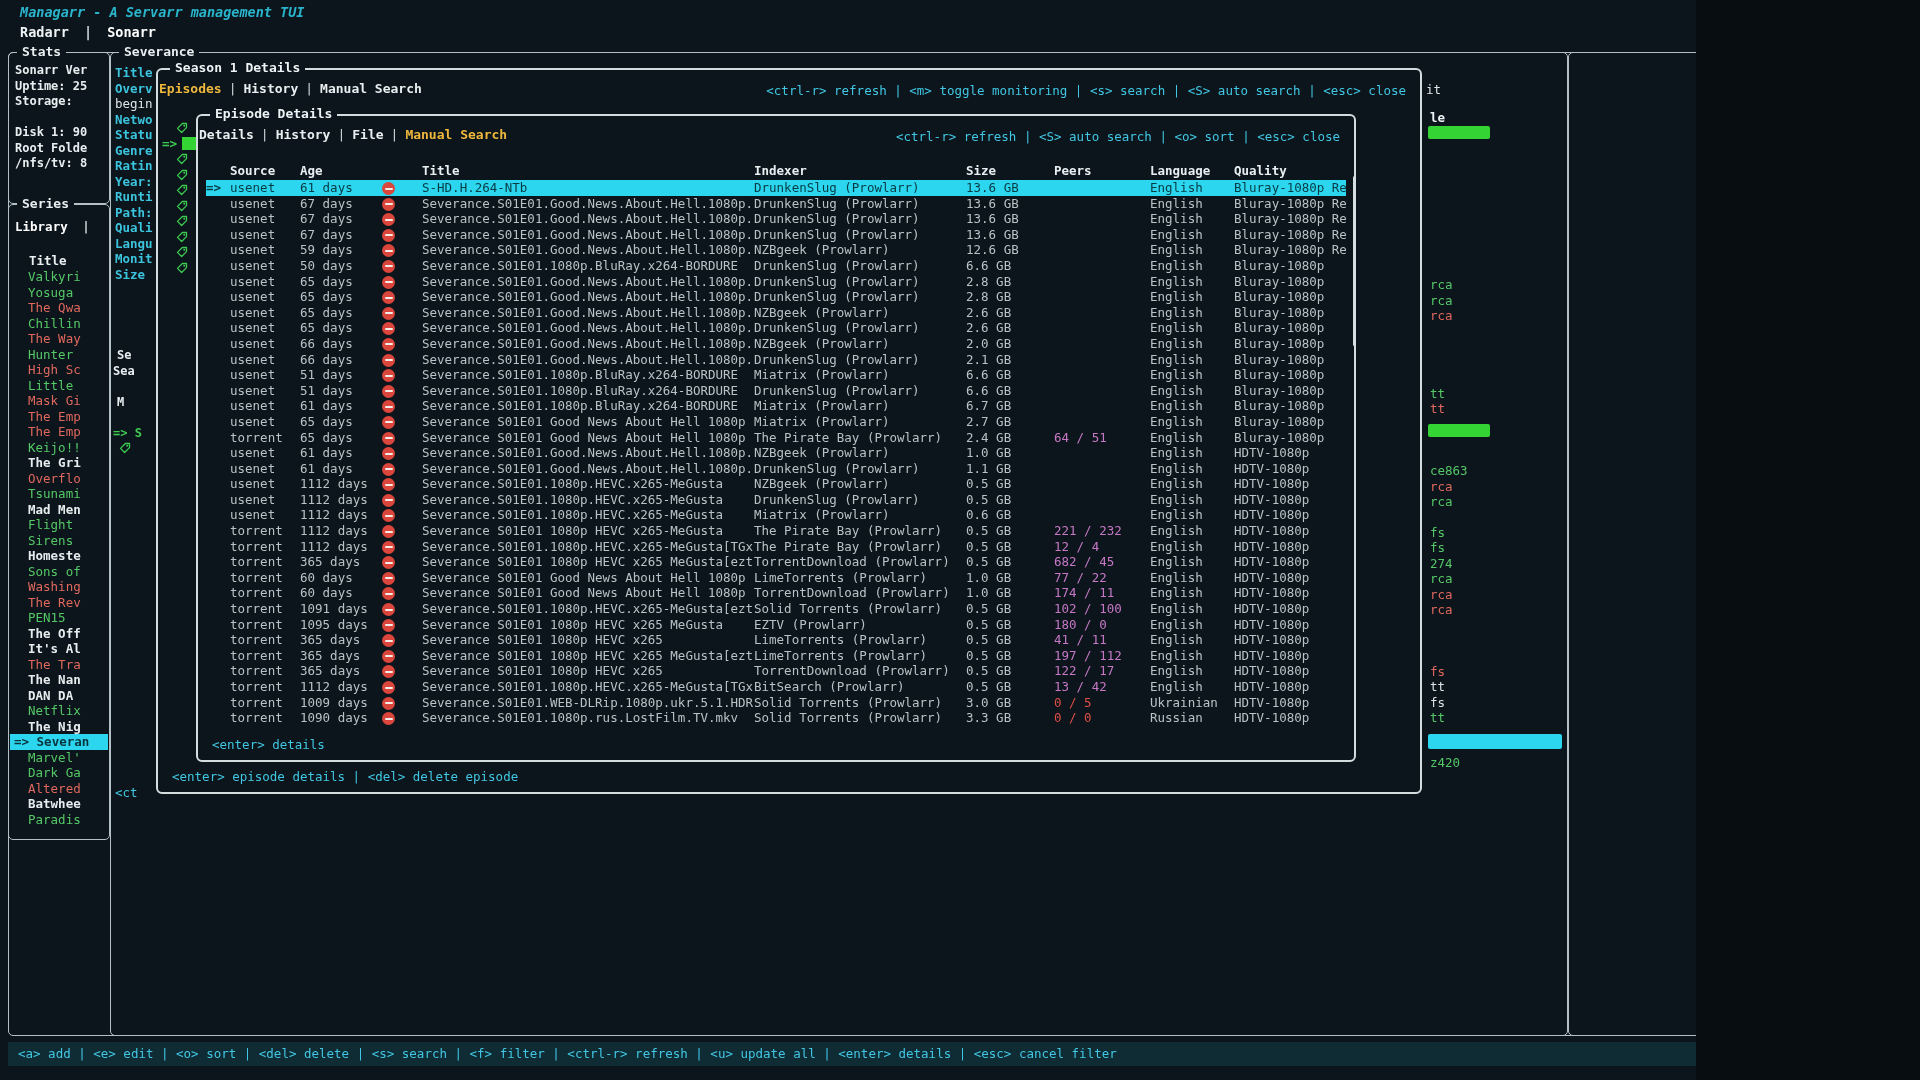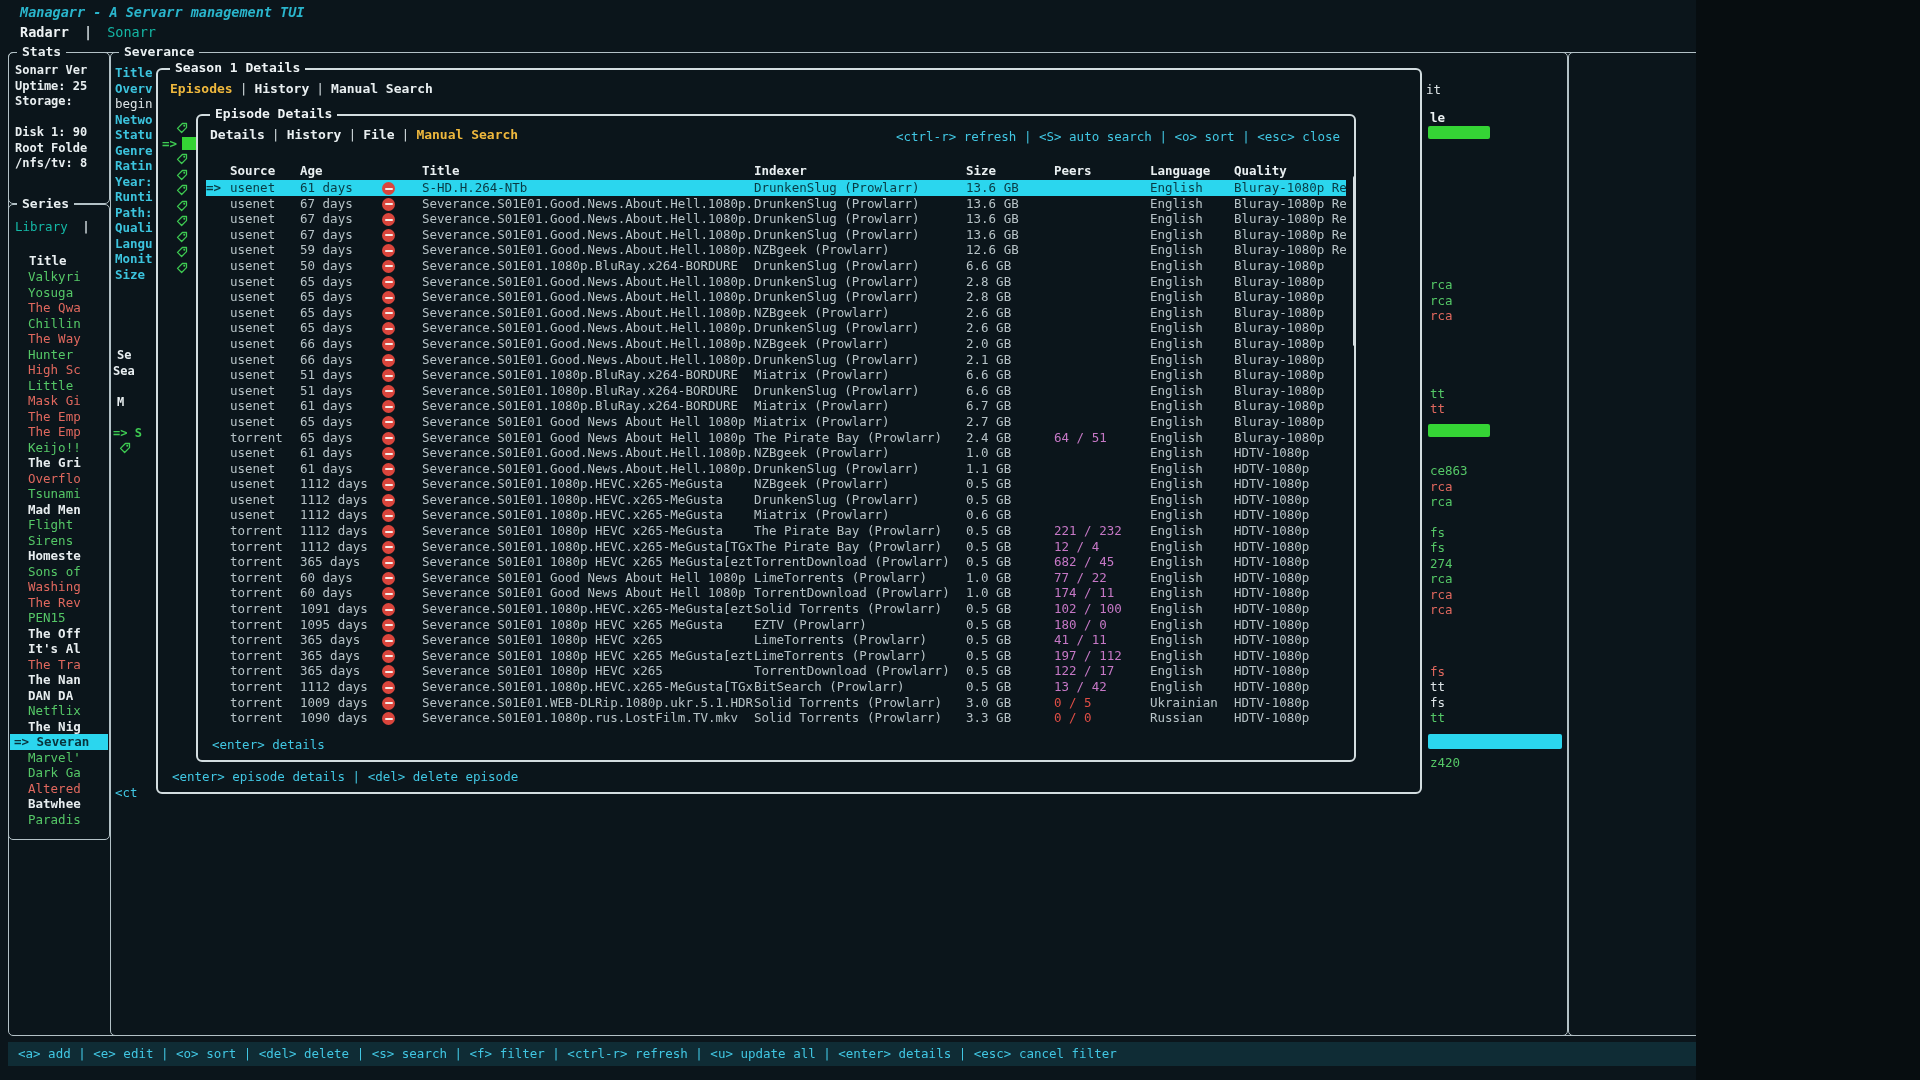--- a/index.html
+++ b/index.html
@@ -3,21 +3,21 @@
 <meta charset="utf-8">
 <style>
   *{box-sizing:border-box;margin:0;padding:0}
   body{width:1920px;height:1080px;background:#070d10;font-family:"DejaVu Sans Mono",monospace;overflow:hidden}
   .screen{position:relative;width:1696px;height:1080px;background:#0b151b;color:#c6d1d5;overflow:hidden}
 
   
   .app-title{position:absolute;left:20px;top:4px;font-size:13.5px;font-weight:bold;font-style:italic;color:#2ab5cc;white-space:nowrap}
   .servarr-tabs{position:absolute;left:20px;top:24px;font-size:13.5px;white-space:nowrap}
   .tab-plain{color:#eef3f5;font-weight:bold}
-  .tab-gold{color:#14b8a6;font-weight:normal}
+  .tab-gold{color:#ffffff;font-weight:bold}
   .tab-sep{color:#cfd9dc;margin:0 7px;font-weight:bold}
   .top-help{position:absolute;right:14px;top:26px;font-size:13px;color:#41c7e3;white-space:nowrap}
 
   
   .panel{position:absolute;border:1.5px solid #b3c1c6;border-radius:5px;background:transparent}
   .panel-title{position:absolute;top:-9px;left:8px;background:#0b151b;padding:0 5px;font-weight:bold;color:#e9eff1;font-size:13px;white-space:nowrap}
   .outer-frame{position:absolute;left:8px;top:52px;width:1904px;height:984px;border:1.5px solid #b3c1c6;border-radius:5px}
   .stats-panel{left:8px;top:52px;width:102px;height:152px}
   .series-panel{left:8px;top:204px;width:102px;height:636px}
   .main-panel{left:110px;top:52px;width:1458px;height:984px}
@@ -56,21 +56,21 @@
   
   .dots{position:absolute;background-image:radial-gradient(circle,#17b3a6 1.1px,transparent 1.45px);background-size:4px 4px}
   .dots-a{left:1852px;top:88px;width:60px;height:102px}
   .dots-b{left:1882px;top:62px;width:30px;height:428px;opacity:.85}
 
   
   .modal{position:absolute;background:#0b151b;border:2px solid #d3dde0;border-radius:6px}
   .season-modal{left:156px;top:68px;width:1266px;height:726px}
   .episode-modal{left:196px;top:114px;width:1160px;height:648px}
   .modal-title{position:absolute;top:-10px;left:12px;background:#0b151b;padding:0 5px;font-weight:bold;color:#eef3f5;font-size:13px;white-space:nowrap}
-  .tabrow{position:absolute;left:12px;top:11px;display:flex;font-size:13px;white-space:nowrap}
+  .tabrow{position:absolute;left:1px;top:11px;display:flex;font-size:13px;white-space:nowrap}
   .mtab{font-weight:bold;color:#e9eff1}
   .mtab-active{color:#efb83d}
   .tab-sep-inline{color:#cfd9dc;margin:0 7px}
   .modal-help{position:absolute;right:14px;top:13px;font-size:12.5px;color:#41c7e3;white-space:nowrap}
   .modal-bottom-help{position:absolute;left:14px;font-size:12.5px;color:#41c7e3;white-space:nowrap}
   .season-modal .modal-bottom-help{bottom:8px}
   .episode-modal .modal-bottom-help{bottom:8px}
 
   
   #episode-strip{position:absolute;left:2px;top:50px;width:40px}
@@ -234,20 +234,21 @@
 
   <div class="modal season-modal">
     <span class="modal-title">Season 1 Details</span>
     <div class="tabrow" id="season-tabs">
         <span class="mtab mtab-active">Episodes</span>
         <span class="tab-sep-inline">|</span>
         <span class="mtab">History</span>
         <span class="tab-sep-inline">|</span>
         <span class="mtab">Manual Search</span>
       </div>
+    <div class="modal-help">&lt;ctrl-r&gt; refresh | &lt;m&gt; toggle monitoring | &lt;s&gt; search | &lt;S&gt; auto search | &lt;esc&gt; close</div>
     <div id="episode-strip">
         <div class="strip-row strip-icon"><svg width="12" height="12" viewBox="0 0 16 16" fill="none">
             <path d="M8.5 2 H14 V7.5 L7.5 14 L2 8.5 Z" stroke="currentColor" stroke-width="1.7" stroke-linejoin="round"></path>
             <circle cx="11" cy="5" r="1.3" fill="currentColor"></circle>
           </svg></div>
         <div class="strip-row">
           <span class="strip-marker">=&gt;</span>
           <span class="strip-chunk"></span>
         </div>
         <div class="strip-row strip-icon"><svg width="12" height="12" viewBox="0 0 16 16" fill="none">

